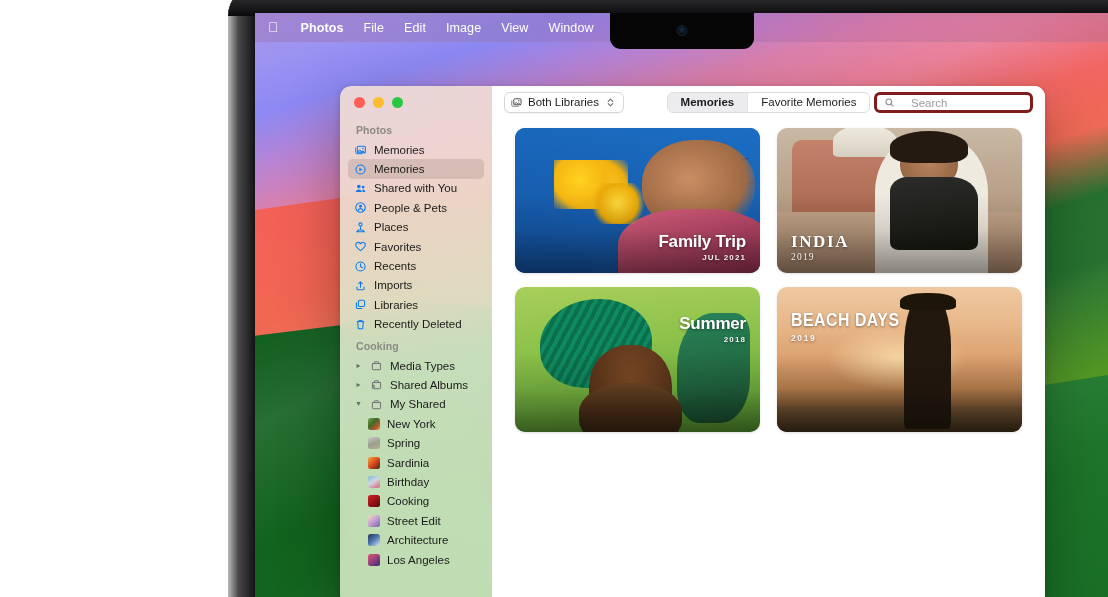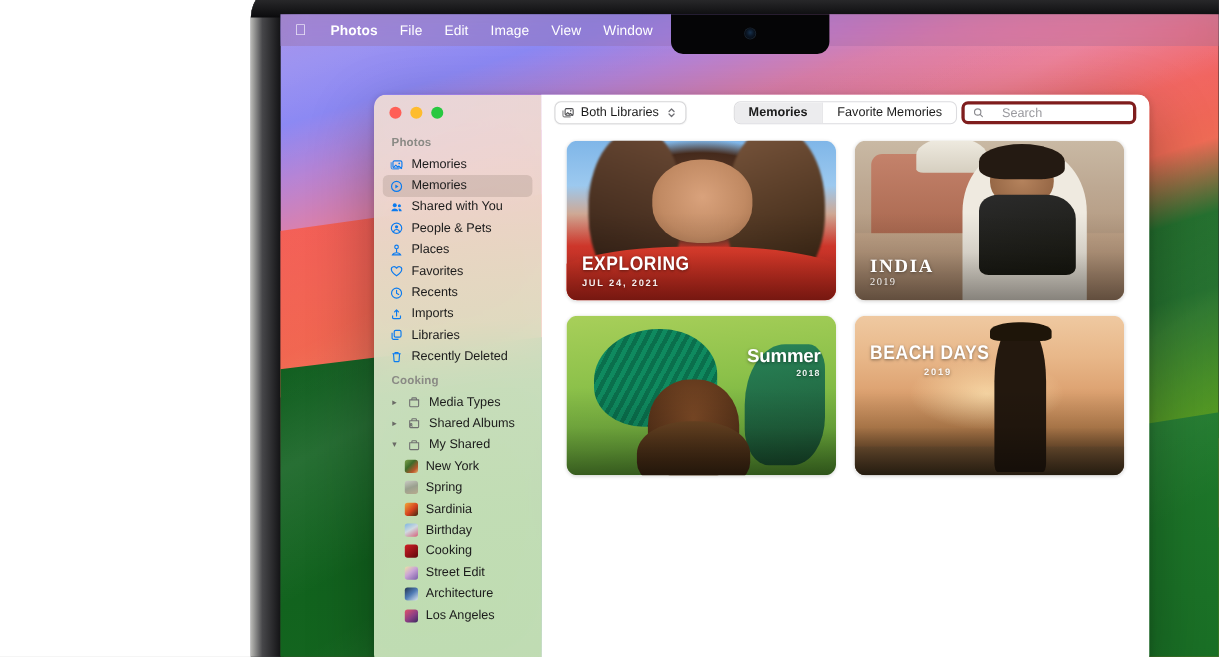--- a/index.html
+++ b/index.html
@@ -578,33 +578,36 @@
                   <circle cx="7" cy="7" r="4.2"></circle>
                   <path d="M10.2 10.2l3 3" stroke-linecap="round"></path>
                 </svg>
             </span>
             <span>Search</span>
           </div>
         </div>
 
         <div class="grid">
 
+
           <div class="card">
-            <div class="ph ph-explore">
-              <div class="hair-l"></div>
-                <div class="hair-r"></div>
-                <div class="face"></div>
-                <div class="shirt"></div>
-            </div>
-            <div class="cap st-cond">
-              <div class="t">EXPLORING</div>
-              <div class="s">JUL 24, 2021</div>
-            </div>
-          </div>
-
+            <div class="ph ph-family">
+              <div class="sky"></div>
+                <div class="wire"></div>
+                <div class="wire2"></div>
+              <div class="child"></div>
+                <div class="dress"></div>
+                <div class="flower"></div>
+                <div class="flower2"></div>
+            </div>
+            <div class="cap right st-round">
+              <div class="t">Family Trip</div>
+              <div class="s">JUL 2021</div>
+            </div>
+          </div>
 
           <div class="card">
             <div class="ph ph-india">
               <div class="bld"></div>
                 <div class="dome"></div>
                 <div class="path"></div>
               <div class="man"></div>
                 <div class="head"></div>
                 <div class="hair"></div>
                 <div class="scarf"></div>
@@ -629,21 +632,21 @@
             </div>
           </div>
 
           <div class="card">
             <div class="ph ph-beach">
               <div class="sun"></div>
                 <div class="water"></div>
                 <div class="fig"></div>
                 <div class="hat"></div>
             </div>
-            <div class="cap st-cond" style="bottom:auto; top:24px;text-align:center;">
+            <div class="cap st-cond" style="bottom:auto; top:24px;">
               <div class="t">BEACH DAYS</div>
               <div class="s">2019</div>
             </div>
           </div>
 
         </div>
       </div>
     </div>
   </div>
 </div>

